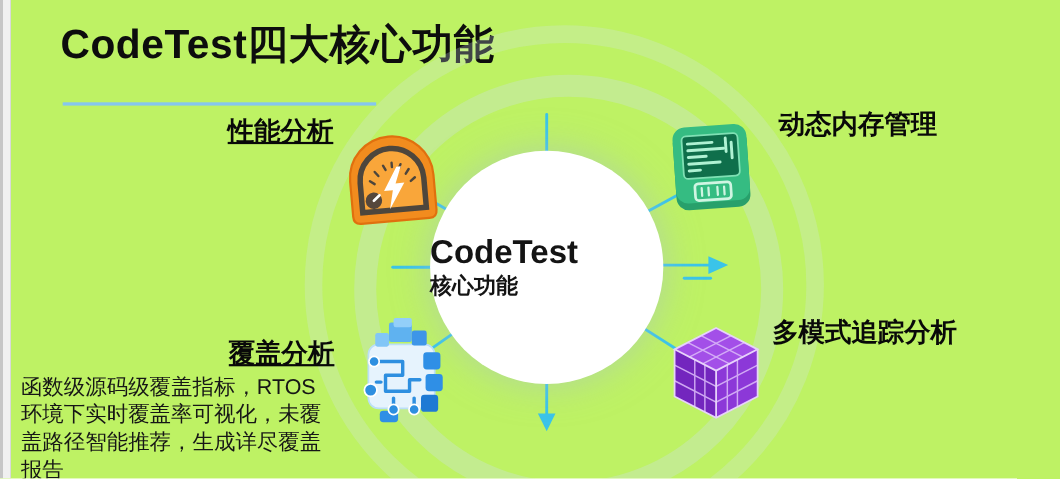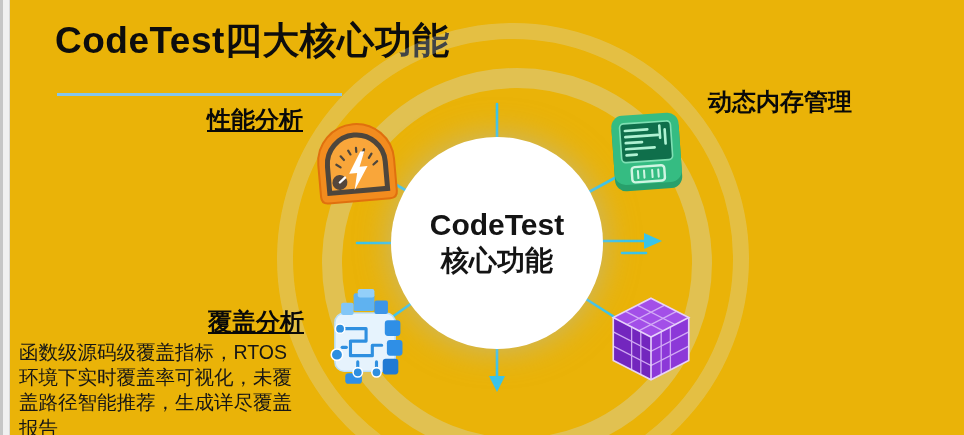--- a/index.html
+++ b/index.html
@@ -1,49 +1,49 @@
 <!DOCTYPE html>
 <html><head>
 <meta charset="utf-8">
 <style>
   html,body{margin:0;padding:0;background:#ffffff;}
   body{font-family:"Liberation Sans","DejaVu Sans",sans-serif;}
-  #stage{position:relative;width:964px;height:435px;background:#eab308;overflow:hidden;}
+  #stage{position:relative;width:964px;height:435px;background:#bef264;overflow:hidden;}
 
   
   .edge-strip{position:absolute;left:0;top:0;width:10px;height:435px;
     background:linear-gradient(90deg,#c6c6c6 0 3px,#f0f0f0 3px 9px,#d9d9d9 9px 10px);}
 
   
   .page-title{position:absolute;left:55px;top:16px;font-size:37px;font-weight:800;
     color:#0d0d0d;letter-spacing:.5px;white-space:nowrap;}
   .title-underline{position:absolute;left:57px;top:93px;width:285px;height:3px;background:#85c6ee;}
 
   
   .ring{position:absolute;border-radius:50%;}
   .ring1{left:322px;top:68px;width:350px;height:350px;border:20px solid rgba(205,223,236,.32);}
   .ring2{left:277px;top:23px;width:440px;height:440px;border:16px solid rgba(213,229,240,.26);}
 
   
   .center-circle{position:absolute;left:391px;top:137px;width:212px;height:212px;border-radius:50%;
     background:#ffffff;box-shadow:0 0 34px rgba(165,190,210,.55);
-    display:flex;flex-direction:column;align-items:center;justify-content:center;}
+    display:flex;flex-direction:column;justify-content:center;}
   .center-line1{font-size:30px;font-weight:800;color:#141414;line-height:1.15;}
-  .center-line2{font-size:28px;font-weight:800;color:#141414;line-height:1.25;}
+  .center-line2{font-size:20px;font-weight:800;color:#141414;line-height:1.25;}
 
   
   .connectors{position:absolute;left:0;top:0;pointer-events:none;}
 
   
   .feature{position:absolute;color:#1b1b1b;}
   .feature .f-title{font-size:24px;font-weight:800;color:#090909;margin-bottom:3px;line-height:1.2;}
   .feature .f-body{font-size:19.5px;line-height:1.3;color:#161616;}
   .f-right .f-title{text-align:right;text-decoration:underline;}
   #feature-performance{left:24px;top:106px;width:279px;}
-  #feature-memory{left:708px;top:88px;width:240px;}
+  #feature-memory{left:708px;top:100px;width:240px;}
   #feature-coverage{left:19px;top:308px;width:285px;}
   #feature-trace{left:702px;top:289px;width:258px;}
 
   .icon-box{position:absolute;}
   #icon-performance{left:306px;top:110px;}
   #icon-memory{left:596px;top:104px;}
   #icon-coverage{left:312px;top:286px;}
   #icon-trace{left:600px;top:288px;}
 </style>
 </head>
@@ -187,15 +187,16 @@
   <div class="feature" id="feature-memory">
     <div class="f-title">动态内存管理</div>
   </div>
 
   <div class="feature f-right" id="feature-coverage">
     <div class="f-title">覆盖分析</div>
     <div class="f-body">函数级源码级覆盖指标，RTOS环境下实时覆盖率可视化，未覆盖路径智能推荐，生成详尽覆盖报告</div>
   </div>
 
   <div class="feature" id="feature-trace">
+    <div class="f-title">多模式追踪分析</div>
   </div>
 
 </div>
 
 </body></html>

